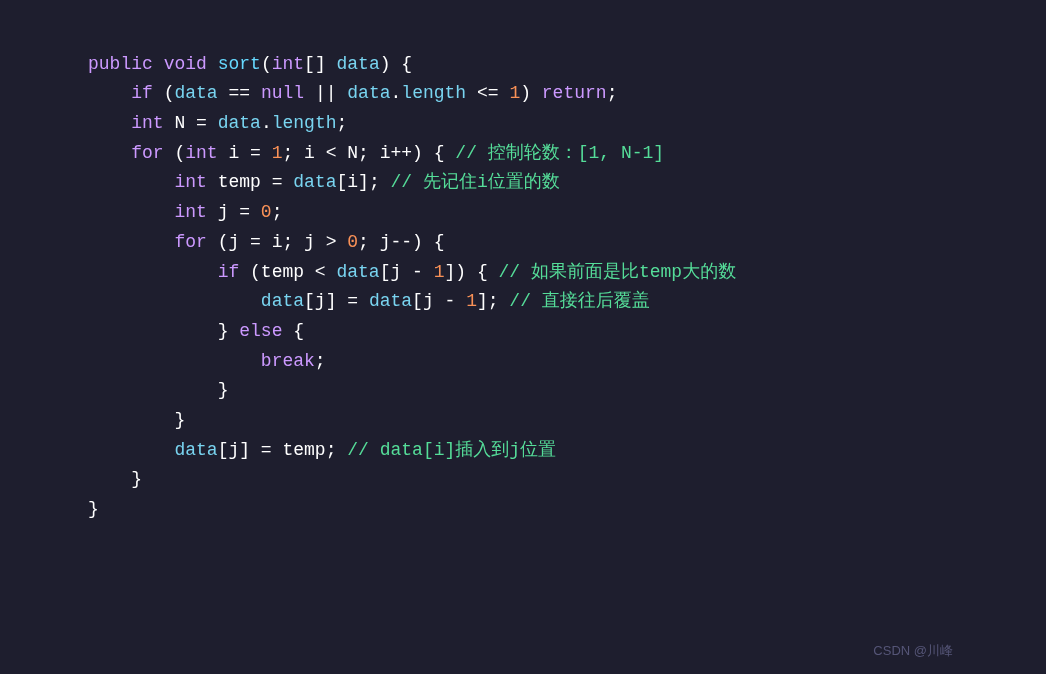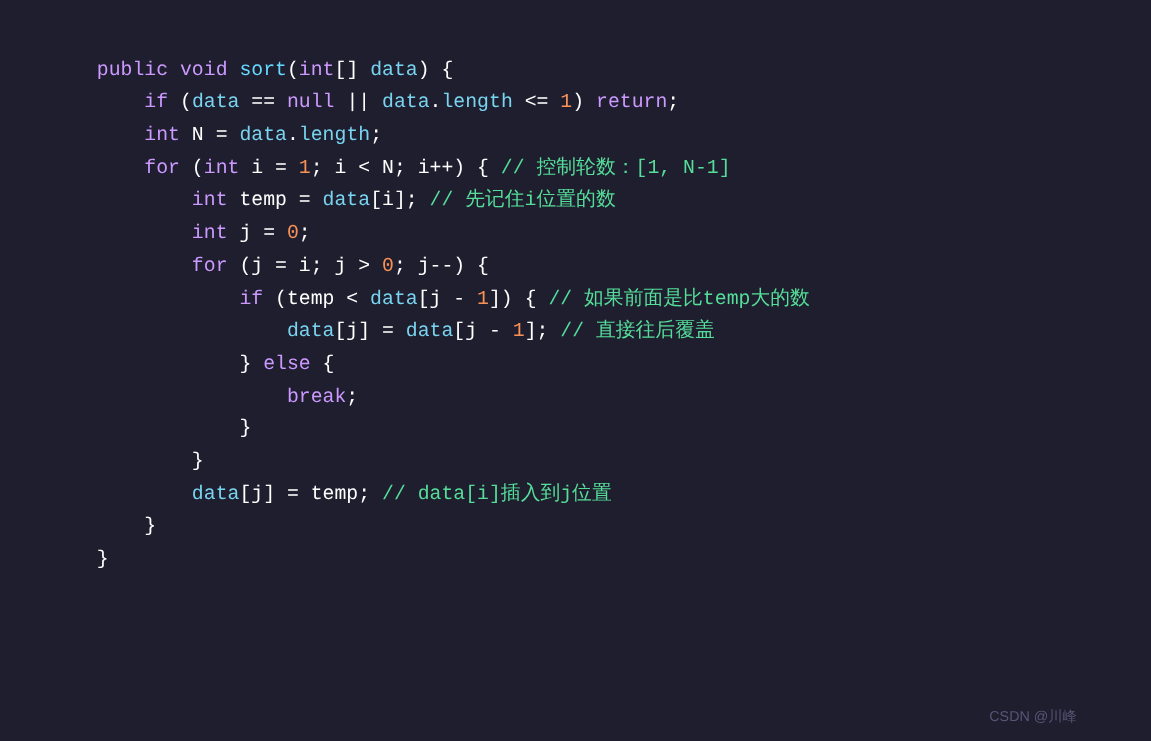--- a/index.html
+++ b/index.html
@@ -36,21 +36,21 @@
     .kw { color: #cc99ff; }       
     .fn { color: #66d9ff; }       
     .num { color: #f99157; }      
     .var-blue { color: #79d4f0; } 
     .comment { color: #55dd99; }  
     .plain { color: #ffffff; }
 
     .watermark {
       position: absolute;
       bottom: 14px;
-      right: 9px;
+      right: 35px;
       color: #555577;
       font-size: 13px;
       font-family: Arial, sans-serif;
     }
   </style>
 </head>
 <body>
 
 <div class="code-container">
   <div class="code-block">

